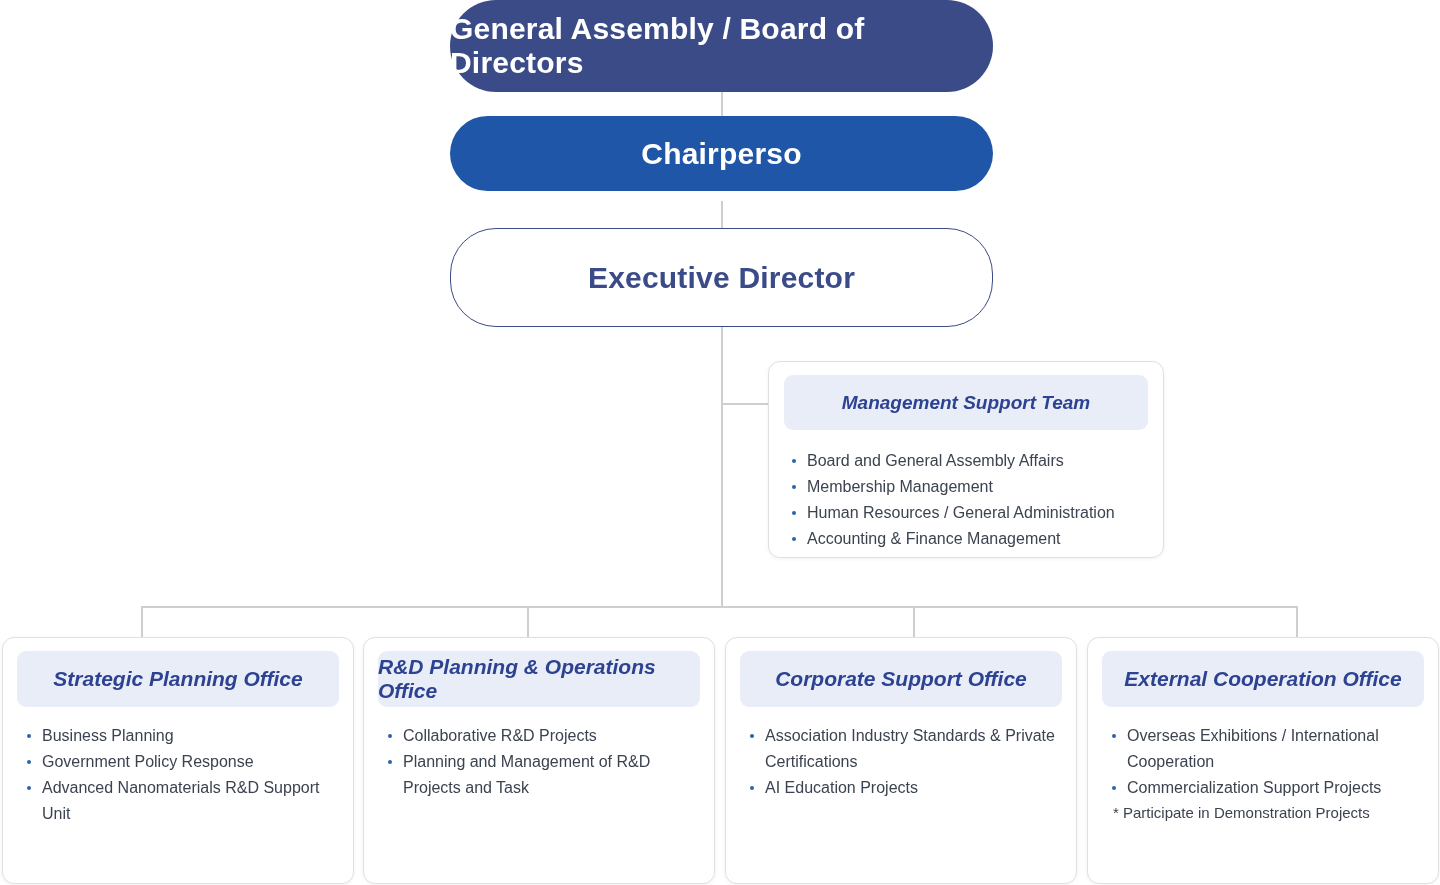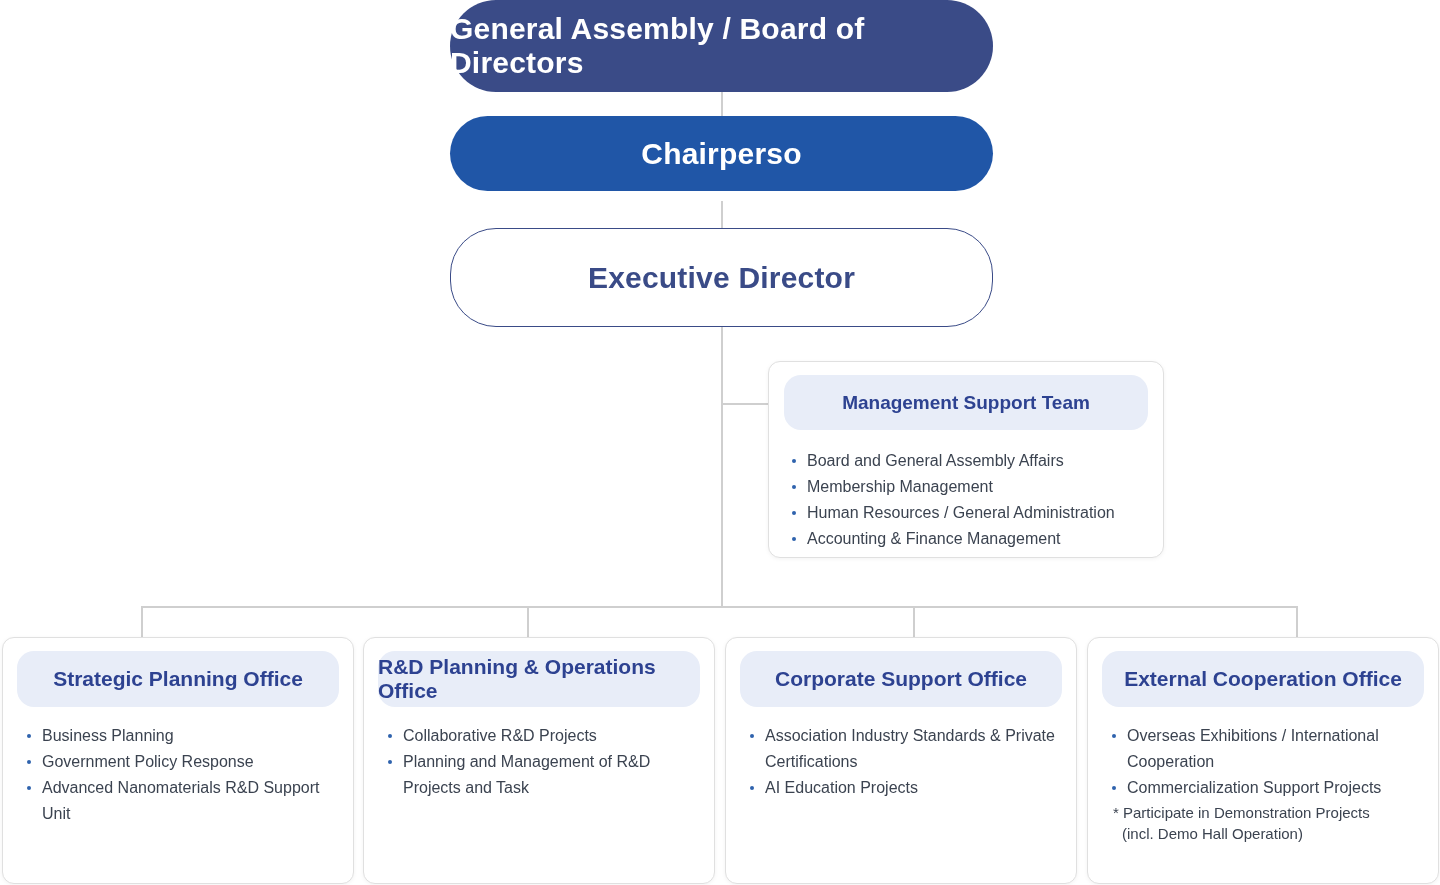--- a/index.html
+++ b/index.html
@@ -39,26 +39,27 @@
   .card {
     position: absolute;
     background: #fff;
     border: 1px solid var(--card_border, #e0e0e0);
     border-radius: 12px;
     box-sizing: border-box;
     box-shadow: 0 1px 4px rgba(0,0,0,0.05);
   }
   .card-header {
     background: var(--header_bg, #E8EDF8);
-    border-radius: 17px;
+    border-radius: 9px;
     display: flex;
     align-items: center;
     justify-content: center;
     font-weight: bold;
     color: var(--header_text, #2D4291);
+    font-style: italic;
   }
   .mst-card { left: 768px; top: 361px; width: 396px; height: 197px; }
   .mst-card .card-header { margin: 13px 15px 0 15px; height: 55px; font-size: 19px; }
 
   .office-card { top: 637px; width: 352px; height: 247px; }
   .office-card .card-header { margin: 13px 14px 0 14px; height: 56px; font-size: 21px; }
   #office-0 { left: 2px; }
   #office-1 { left: 363px; }
   #office-2 { left: 725px; }
   #office-3 { left: 1087px; }
@@ -152,17 +153,16 @@
   </div>
 
   <div id="office-3" class="card office-card">
     <div class="card-header">External Cooperation Office</div>
     <ul class="bullets">
       <li>Overseas Exhibitions / International Cooperation</li>
       <li>Commercialization Support Projects</li>
     </ul>
     <div class="note">
       <div class="note-line1">* Participate in Demonstration Projects</div>
-      <div class="note-line2">(incl. Demo Hall Operation)</div>
     </div>
   </div>
 
 </div>
 
 </body></html>

